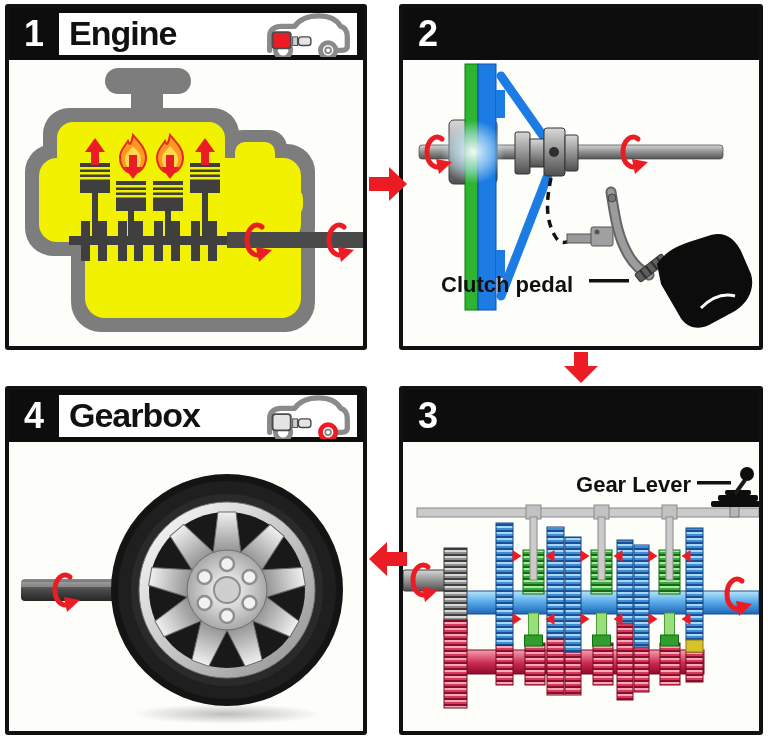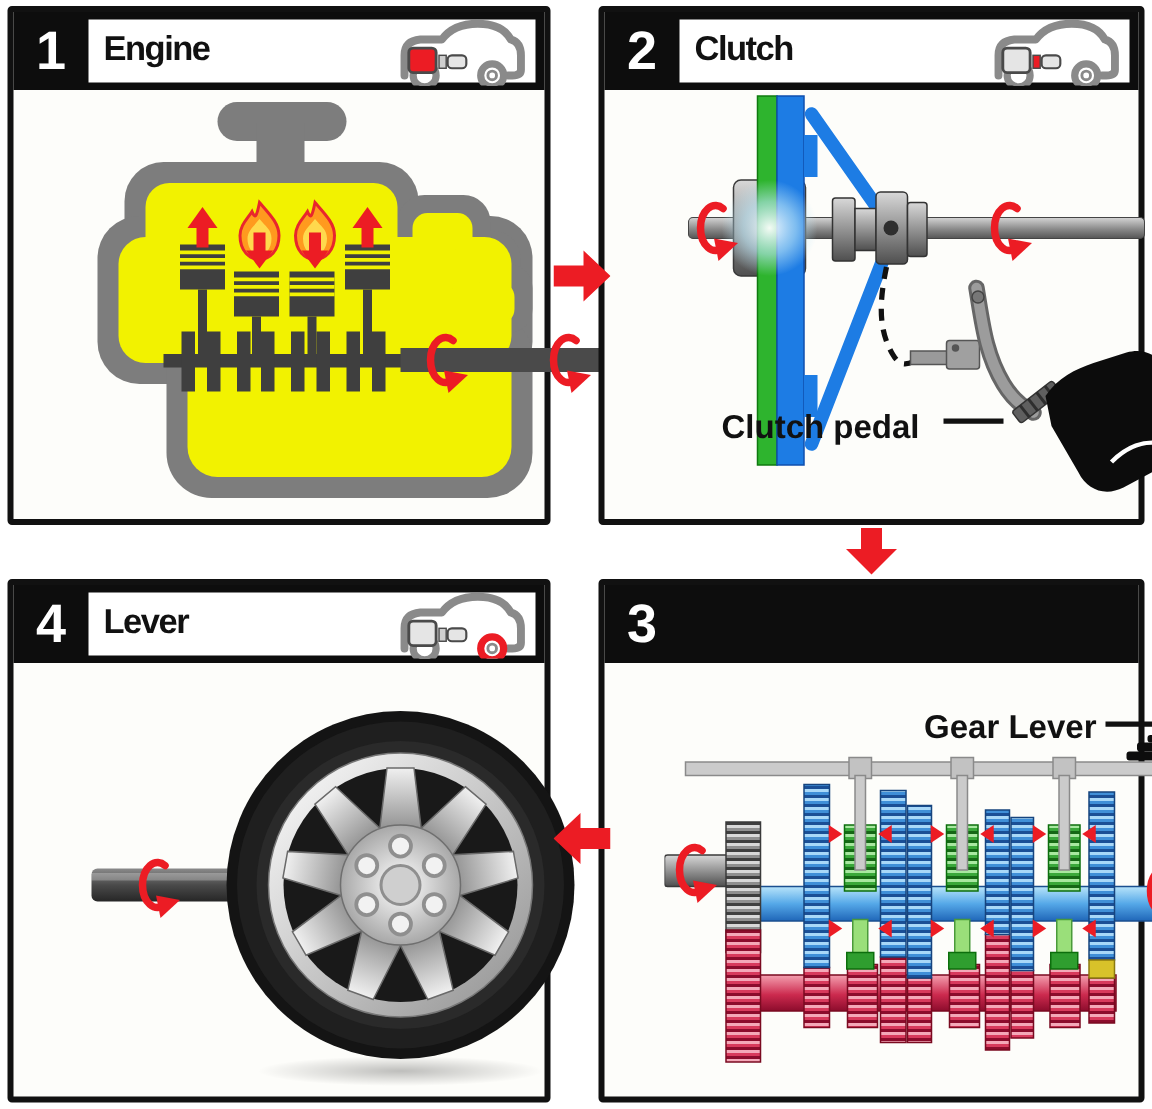--- a/index.html
+++ b/index.html
@@ -10,23 +10,23 @@
   body{background:#ffffff;font-family:"Liberation Sans","DejaVu Sans",sans-serif;}
   #stage{position:relative;width:768px;height:739px;background:#ffffff;overflow:hidden;}
   .panel{position:absolute;border:4px solid var(--panel-border);border-radius:3px;background:#fdfdfa;box-sizing:border-box;}
   #panel-engine {left:5px;  top:4px;   width:362px; height:346px;}
   #panel-clutch {left:399px; top:4px;  width:364px; height:346px;}
   #panel-gearbox{left:399px; top:386px; width:364px; height:349px;}
   #panel-wheels {left:5px;  top:386px; width:362px; height:349px;}
   .header{position:absolute;left:0;top:0;right:0;height:52px;background:var(--header-bg);display:flex;align-items:stretch;}
   .num{width:50px;display:flex;align-items:center;justify-content:center;color:var(--header-text);font-size:36px;font-weight:bold;}
   .titlebox{flex:1;margin:5px 6px 5px 0;background:#ffffff;display:flex;align-items:center;justify-content:space-between;padding:0 4px 0 10px;}
-  .title{font-size:23px;font-weight:bold;color:var(--title-text);letter-spacing:-1px;white-space:nowrap;line-height:1;padding-bottom:3px;}
+  .title{font-size:34px;font-weight:bold;color:var(--title-text);letter-spacing:-1px;white-space:nowrap;line-height:1;padding-bottom:3px;}
   .car{flex:0 0 auto;}
-  .pbody{position:absolute;left:0;top:52px;right:0;bottom:0;margin-left:40px;}
+  .pbody{position:absolute;left:0;top:52px;right:0;bottom:0;}
   .pbody>svg{display:block;}
   .flow{position:absolute;}
   .flow polygon{fill:var(--flow-arrow);}
   #flow-1-2{left:369px;top:165px;}
   #flow-2-3{left:563px;top:352px;}
   #flow-3-4{left:369px;top:540px;}
   svg text{font-family:"Liberation Sans","DejaVu Sans",sans-serif;font-weight:bold;fill:#111;}
   #defs-holder{position:absolute;width:0;height:0;overflow:hidden;}
 </style>
 </head>
@@ -214,32 +214,20 @@
         <use href="#flame-sym" x="161" y="99"></use>
         <use href="#rot-sym" x="248" y="180"></use>
         <use href="#rot-sym" x="330" y="180"></use>
       </svg>
     </div>
   </div>
 
   <div class="panel" id="panel-clutch">
     <div class="header">
       <div class="num">2</div>
-      <div class="titlebox">
-        <div class="title">Clutch</div>
-        <svg class="car" width="90" height="46" viewBox="0 0 92 48">
-          <path d="M 6,41 L 6,27 Q 6,17 17,16 L 32,16 Q 40,5 57,5 Q 74,5 80,16 Q 87,18 87,27 L 87,37 Q 87,41 81,41 L 78,41" fill="none" stroke="#8a8a8a" stroke-width="5.5" stroke-linejoin="round" stroke-linecap="round"></path>
-          <circle cx="20" cy="41" r="8" fill="#fff" stroke="#8a8a8a" stroke-width="5"></circle>
-          <rect x="9" y="22" width="19" height="17" rx="3" fill="#e5e5e5" stroke="#4a4a4a" stroke-width="2"></rect>
-          <rect x="30" y="27" width="5" height="9" fill="#ec1c24" stroke="#4a4a4a" stroke-width="1"></rect>
-          <rect x="36" y="27" width="13" height="9" rx="3" fill="#e5e5e5" stroke="#4a4a4a" stroke-width="1.5"></rect>
-          <circle cx="67" cy="41" r="8" fill="#fff" stroke="#8a8a8a" stroke-width="5"></circle>
-          <circle cx="67" cy="41" r="3" fill="#fff" stroke="#8a8a8a" stroke-width="2"></circle>
-        </svg>
-      </div>
     </div>
     <div class="pbody">
       <svg width="356" height="286" viewBox="0 0 356 286">
         <rect x="16" y="85" width="304" height="14" rx="3" fill="url(#gradShaftH)" stroke="#444" stroke-width="0.7"></rect>
         <rect x="46" y="60" width="48" height="64" rx="5" fill="url(#gradMetalV)" stroke="#3a3a3a"></rect>
         <rect x="62" y="4" width="13" height="246" fill="#2eb42e" stroke="#0f7a0f"></rect>
         <g>
           <rect x="75" y="4" width="18" height="246" fill="#1d7ce4" stroke="#0f4fae"></rect>
           <rect x="93" y="30" width="9" height="28" fill="#1d7ce4"></rect>
             <rect x="93" y="190" width="9" height="28" fill="#1d7ce4"></rect>
@@ -364,21 +352,21 @@
         <use href="#rot-sym" x="20" y="138"></use>
         <use href="#rot-sym" x="334" y="152"></use>
       </svg>
     </div>
   </div>
 
   <div class="panel" id="panel-wheels">
     <div class="header">
       <div class="num">4</div>
       <div class="titlebox">
-        <div class="title">Lever</div>
+        <div class="title">Gearbox</div>
         <svg class="car" width="90" height="46" viewBox="0 0 92 48">
           <path d="M 6,41 L 6,27 Q 6,17 17,16 L 32,16 Q 40,5 57,5 Q 74,5 80,16 Q 87,18 87,27 L 87,37 Q 87,41 81,41 L 78,41" fill="none" stroke="#8a8a8a" stroke-width="5.5" stroke-linejoin="round" stroke-linecap="round"></path>
           <circle cx="20" cy="41" r="8" fill="#fff" stroke="#8a8a8a" stroke-width="5"></circle>
           <rect x="9" y="22" width="19" height="17" rx="3" fill="#e5e5e5" stroke="#4a4a4a" stroke-width="2"></rect>
           <rect x="30" y="27" width="5" height="9" fill="#cfcfcf" stroke="#4a4a4a" stroke-width="1"></rect>
           <rect x="36" y="27" width="13" height="9" rx="3" fill="#e5e5e5" stroke="#4a4a4a" stroke-width="1.5"></rect>
           <circle cx="67" cy="41" r="8" fill="#fff" stroke="#ec1c24" stroke-width="5"></circle>
           <circle cx="67" cy="41" r="3" fill="#fff" stroke="#8a8a8a" stroke-width="2"></circle>
         </svg>
       </div>

